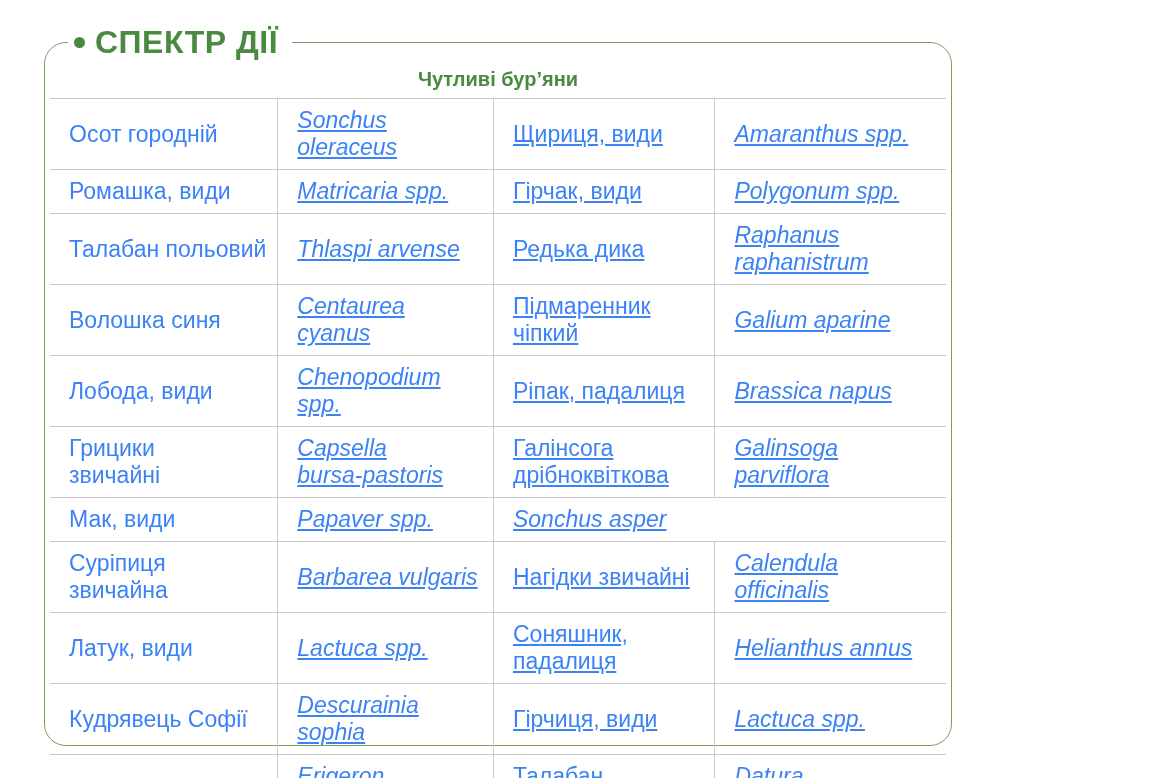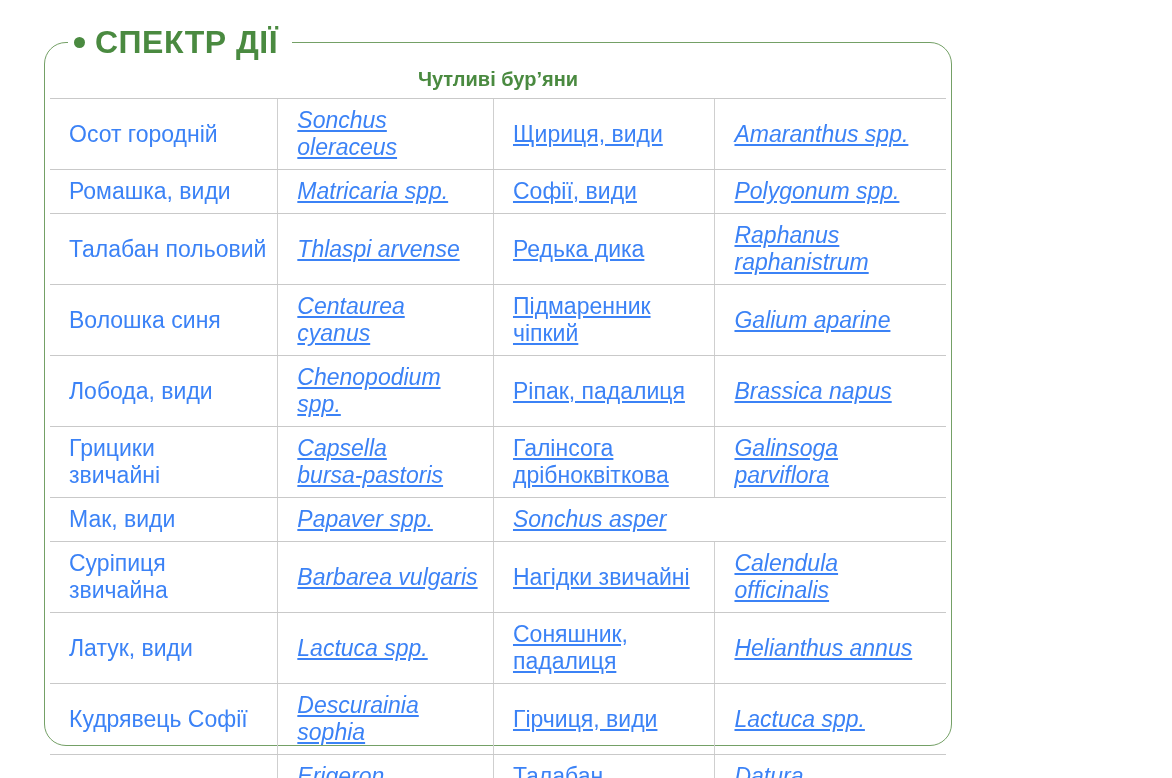--- a/index.html
+++ b/index.html
@@ -99,21 +99,21 @@
     <div class="weeds-table" id="weeds-table">
         <div class="t-row">
           <div class="t-cell">Осот городній</div>
           <div class="t-cell latin">Sonchus oleraceus</div>
           <div class="t-cell">Щириця, види</div>
           <div class="t-cell latin">Amaranthus spp.</div>
         </div>
         <div class="t-row">
           <div class="t-cell">Ромашка, види</div>
           <div class="t-cell latin">Matricaria spp.</div>
-          <div class="t-cell">Софії, види</div>
+          <div class="t-cell">Гірчак, види</div>
           <div class="t-cell latin">Polygonum spp.</div>
         </div>
         <div class="t-row">
           <div class="t-cell">Талабан польовий</div>
           <div class="t-cell latin">Thlaspi arvense</div>
           <div class="t-cell">Редька дика</div>
           <div class="t-cell latin">Raphanus
 raphanistrum</div>
         </div>
         <div class="t-row">

